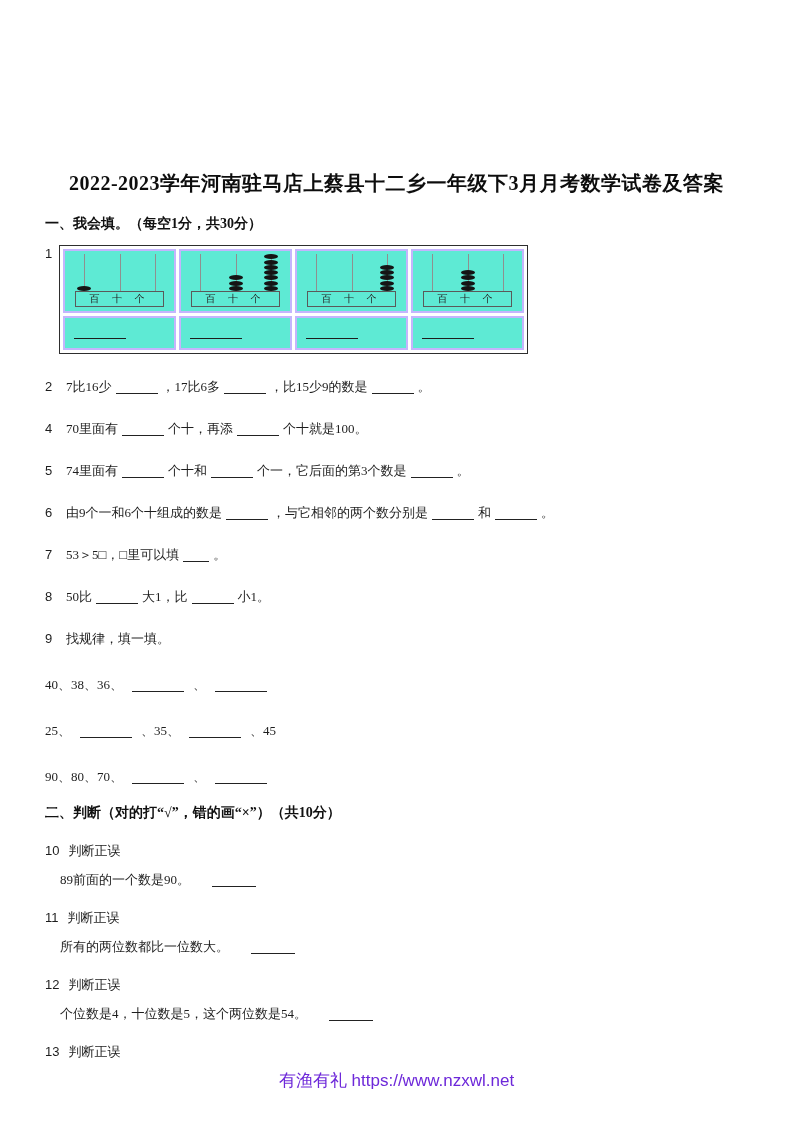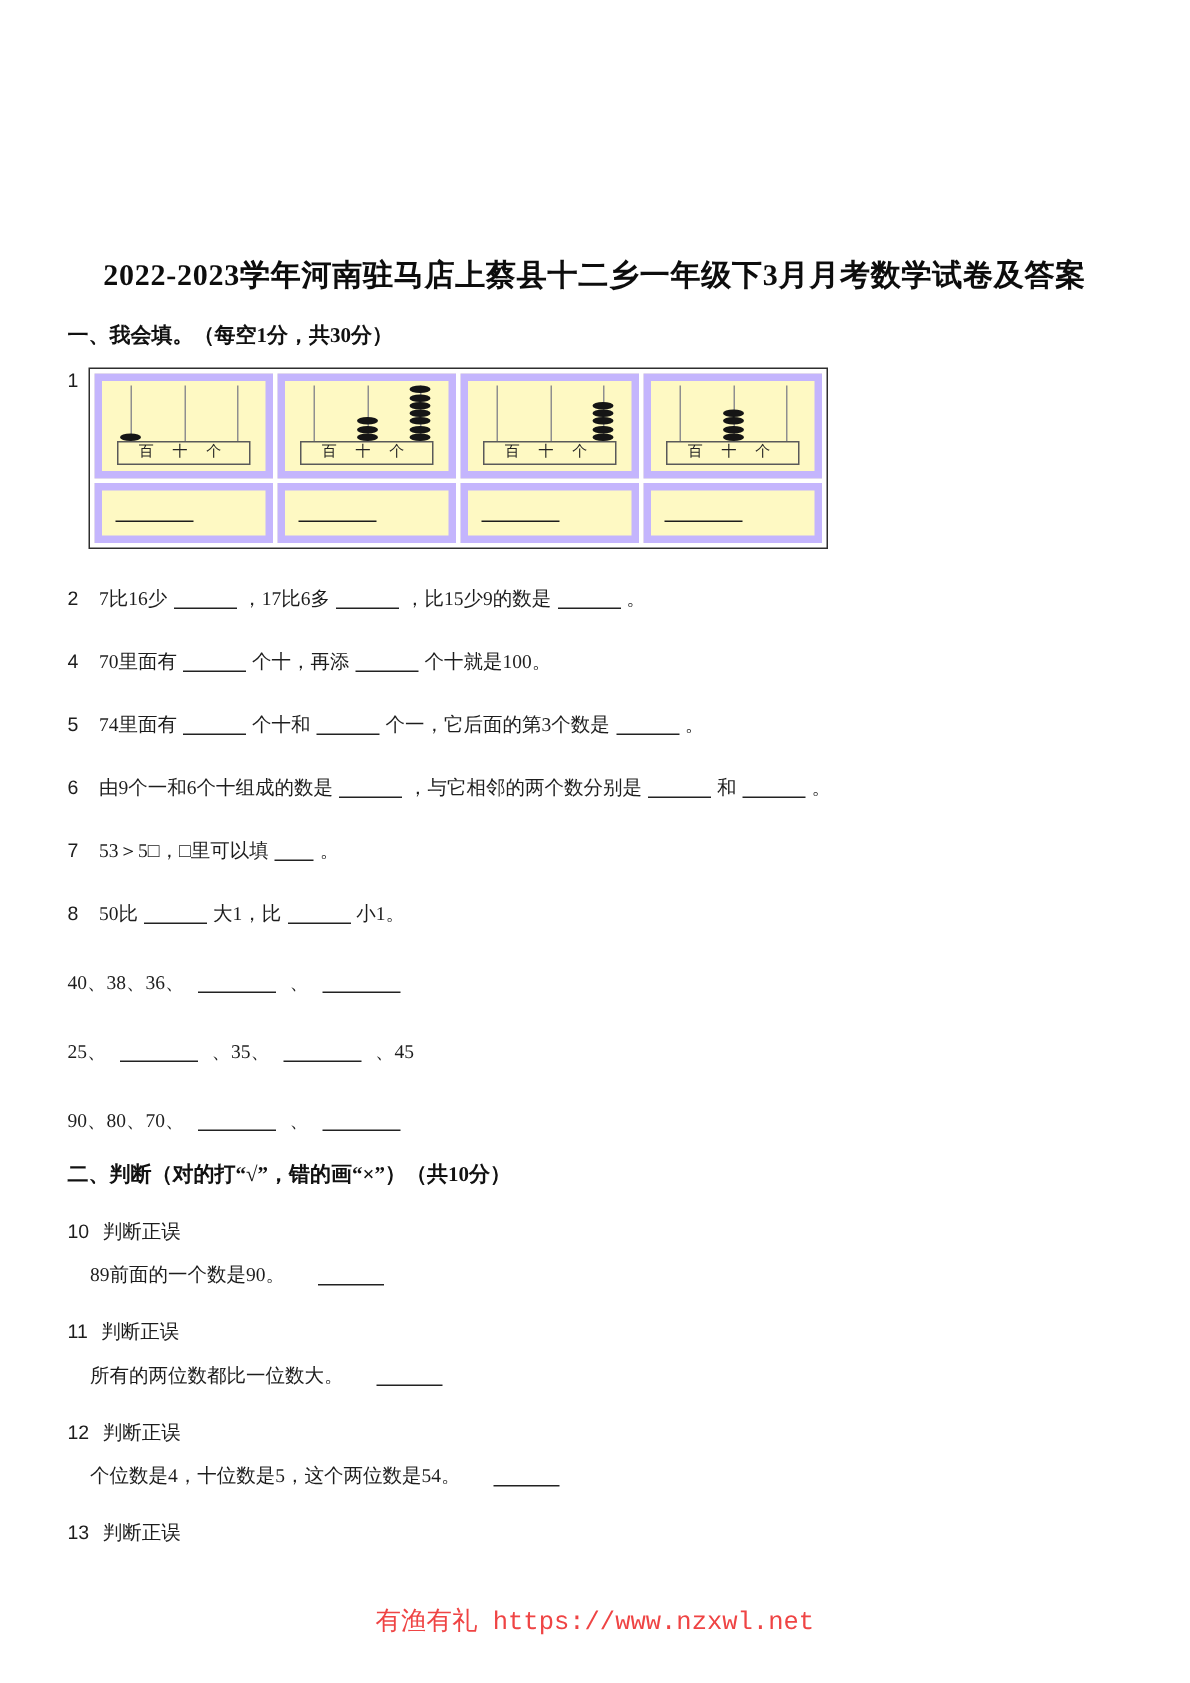--- a/index.html
+++ b/index.html
@@ -21,21 +21,21 @@
   }
   .bl{
     display:inline-block;border-bottom:1.5px solid #222;height:12px;
     vertical-align:-3px;margin:0 4px;
   }
   .bl-s{width:26px}.bl-m{width:42px}.bl-l{width:52px}
   
   .q1-row{display:flex;margin-top:12px;align-items:flex-start;}
   .q1-num{width:14px;font-size:13px;font-family:"Liberation Sans","DejaVu Sans",sans-serif;padding-top:1px;}
   table.ab-table{border-collapse:separate;border-spacing:3px;border:1px solid #2e2e2e;}
-  .ab-table td{border:5px solid #c4b5fd;padding:0;background:#fef9c3;}
+  .ab-table td{border:2px solid #c4b5fd;padding:0;background:#5eead4;}
   .ab-cell{width:109px;height:60px;position:relative;}
   .ans-cell{width:109px;height:30px;position:relative;}
   .ans-line{position:absolute;left:9px;bottom:9px;width:52px;border-bottom:1.5px solid #1d1d1d;}
   .abacus{position:absolute;left:0;top:0;right:0;bottom:0;}
   .rod{position:absolute;top:3px;bottom:20px;width:1px;background:#8f8f8f;}
   .rod.r0{left:17%}.rod.r1{left:50%}.rod.r2{left:83%}
   .plate{
     position:absolute;left:9%;right:9%;bottom:4px;height:14px;
     border:1px solid #5a5a5a;font-size:10px;line-height:14px;text-align:center;
     letter-spacing:5px;color:#222;
@@ -46,22 +46,22 @@
   }
   
   .seq{font-size:13px;margin-top:28px;white-space:nowrap;}
   .seq .bl{margin:0 9px;}
   
   .judge{margin-top:20px;font-size:13px;}
   .judge .statement-line{margin-top:11px;padding-left:15px;white-space:nowrap;}
   .judge .bl{margin-left:22px;width:44px;}
   .footer{
     position:absolute;left:0;right:0;bottom:30px;text-align:center;
-    font-size:17px;color:#ef4444;
-    font-family:Liberation Mono, monospace;
+    font-size:17px;color:#6d28d9;
+    font-family:Liberation Sans, sans-serif;
   }
 </style>
 </head>
 <body>
 
 <div class="page">
 
   <div class="title">2022-2023学年河南驻马店上蔡县十二乡一年级下3月月考数学试卷及答案</div>
 
   <div class="content">
@@ -162,20 +162,23 @@
     </div>
 
     <div class="q">
       <span class="q-num">7</span><span>53＞5□，□里可以填</span><span class="bl bl-s"></span><span>。</span>
     </div>
 
     <div class="q">
       <span class="q-num">8</span><span>50比</span><span class="bl bl-m"></span><span>大1，比</span><span class="bl bl-m"></span><span>小1。</span>
     </div>
 
+    <div class="q">
+      <span class="q-num">9</span><span>找规律，填一填。</span>
+    </div>
     <div class="seq">
       <span>40、38、36、</span><span class="bl bl-l"></span><span>、</span><span class="bl bl-l"></span>
     </div>
     <div class="seq">
       <span>25、</span><span class="bl bl-l"></span><span>、35、</span><span class="bl bl-l"></span><span>、45</span>
     </div>
     <div class="seq">
       <span>90、80、70、</span><span class="bl bl-l"></span><span>、</span><span class="bl bl-l"></span>
     </div>
 

